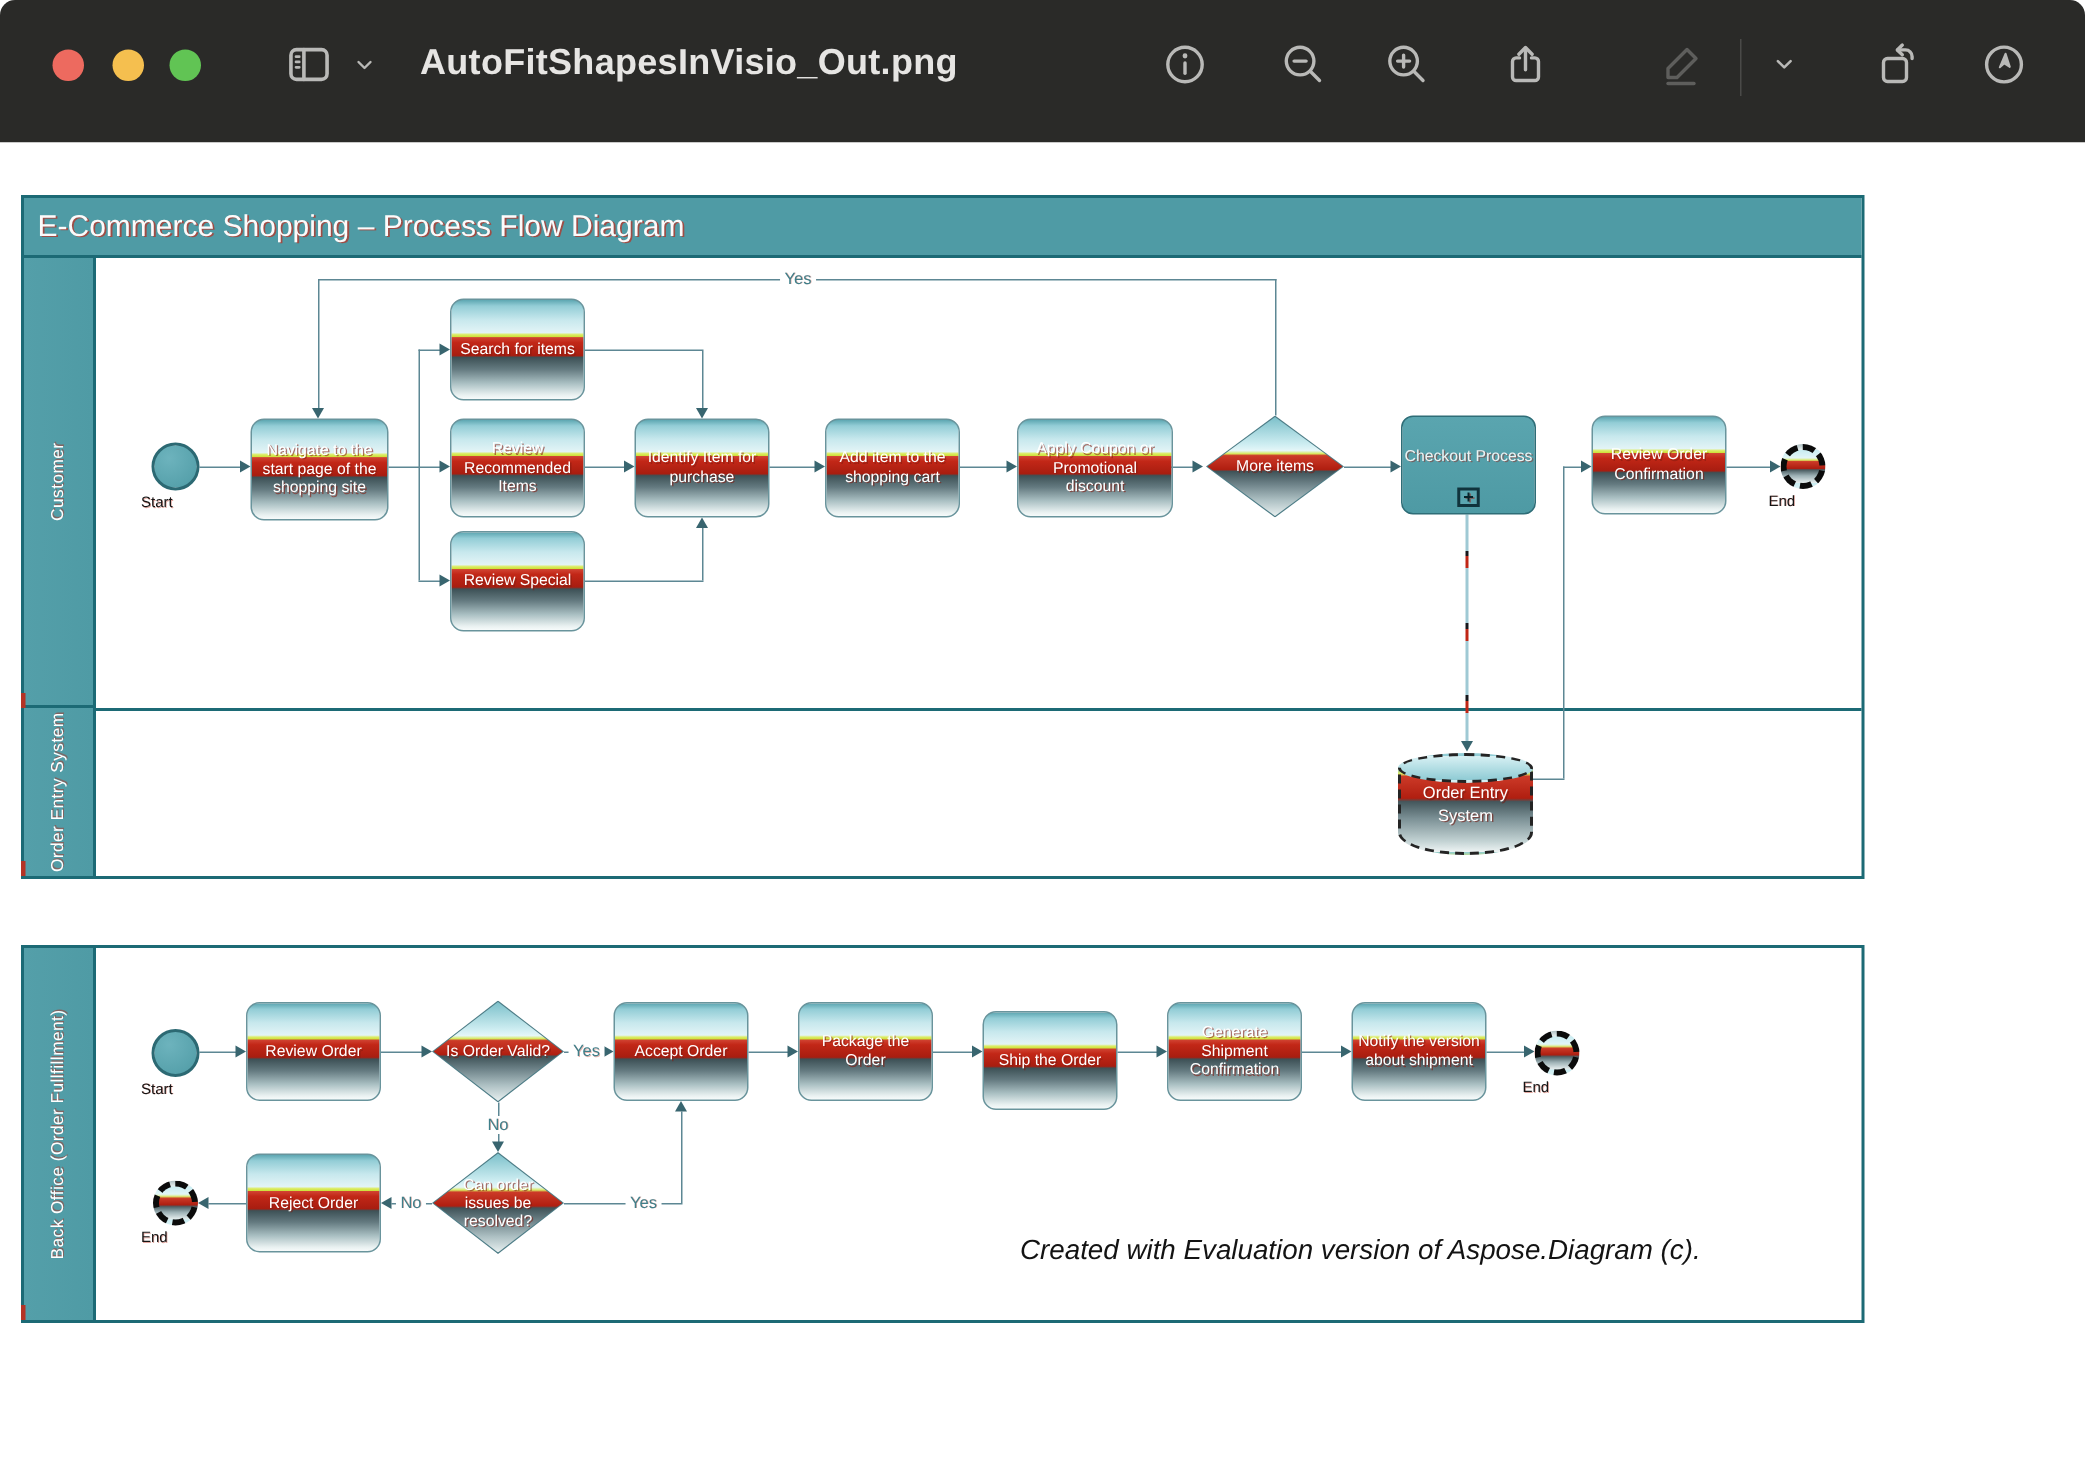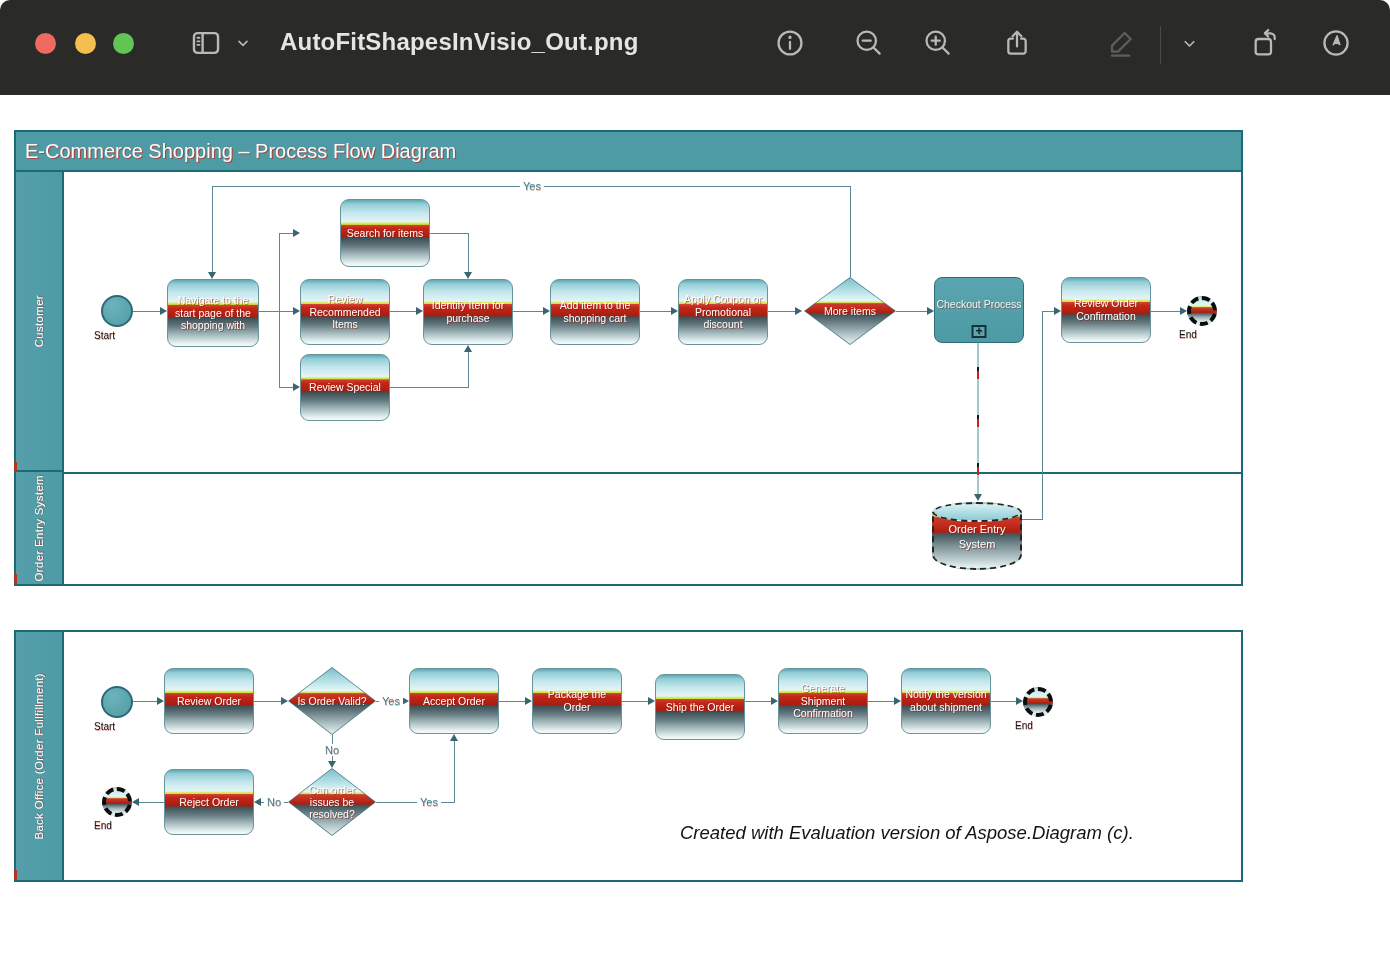--- a/index.html
+++ b/index.html
@@ -237,38 +237,38 @@
     <div class="ln h" style="left:1026px; top:179px; width:12px;"></div>
     <div class="ar r" style="left:1038px; top:175px;"></div>
 
     <div class="ln h" style="left:1135px; top:179px; width:29px;"></div>
     <div class="ar r" style="left:1164px; top:175px;"></div>
 
     <div class="start-ev" style="left:85px; top:163px;"></div>
     <span class="node-label" style="left:78px; top:198px; width:46px;">Start</span>
 
     <div class="task" style="left:151px; top:147px; width:92px; height:68px;">
-        <span>Navigate to the start page of the shopping with</span>
-      </div>
-    <div class="task" style="left:284px; top:67px; width:90px; height:68px;margin-left:40px;">
+        <span>Navigate to the start page of the shopping site</span>
+      </div>
+    <div class="task" style="left:284px; top:67px; width:90px; height:68px;">
         <span>Search for items</span>
       </div>
     <div class="task" style="left:284px; top:147px; width:90px; height:66px;">
         <span>Review Recommended Items</span>
       </div>
     <div class="task" style="left:284px; top:222px; width:90px; height:67px;">
         <span>Review Special</span>
       </div>
     <div class="task" style="left:407px; top:147px; width:90px; height:66px;">
         <span>Identify Item for purchase</span>
       </div>
     <div class="task" style="left:534px; top:147px; width:90px; height:66px;">
         <span>Add item to the shopping cart</span>
       </div>
-    <div class="task" style="left:662px; top:147px; width:90px; height:66px;">
+    <div class="task" style="left:662px; top:147px; width:104px; height:66px;">
         <span>Apply Coupon or Promotional discount</span>
       </div>
 
     <div class="diamond" style="left:788px; top:145px; width:92px; height:68px;">
       <div class="diamond-border"></div>
       <div class="diamond-fill"></div>
       <span class="diamond-text">More items</span>
     </div>
 
     <div class="checkout" style="left:918px; top:145px; width:90px; height:66px;">

